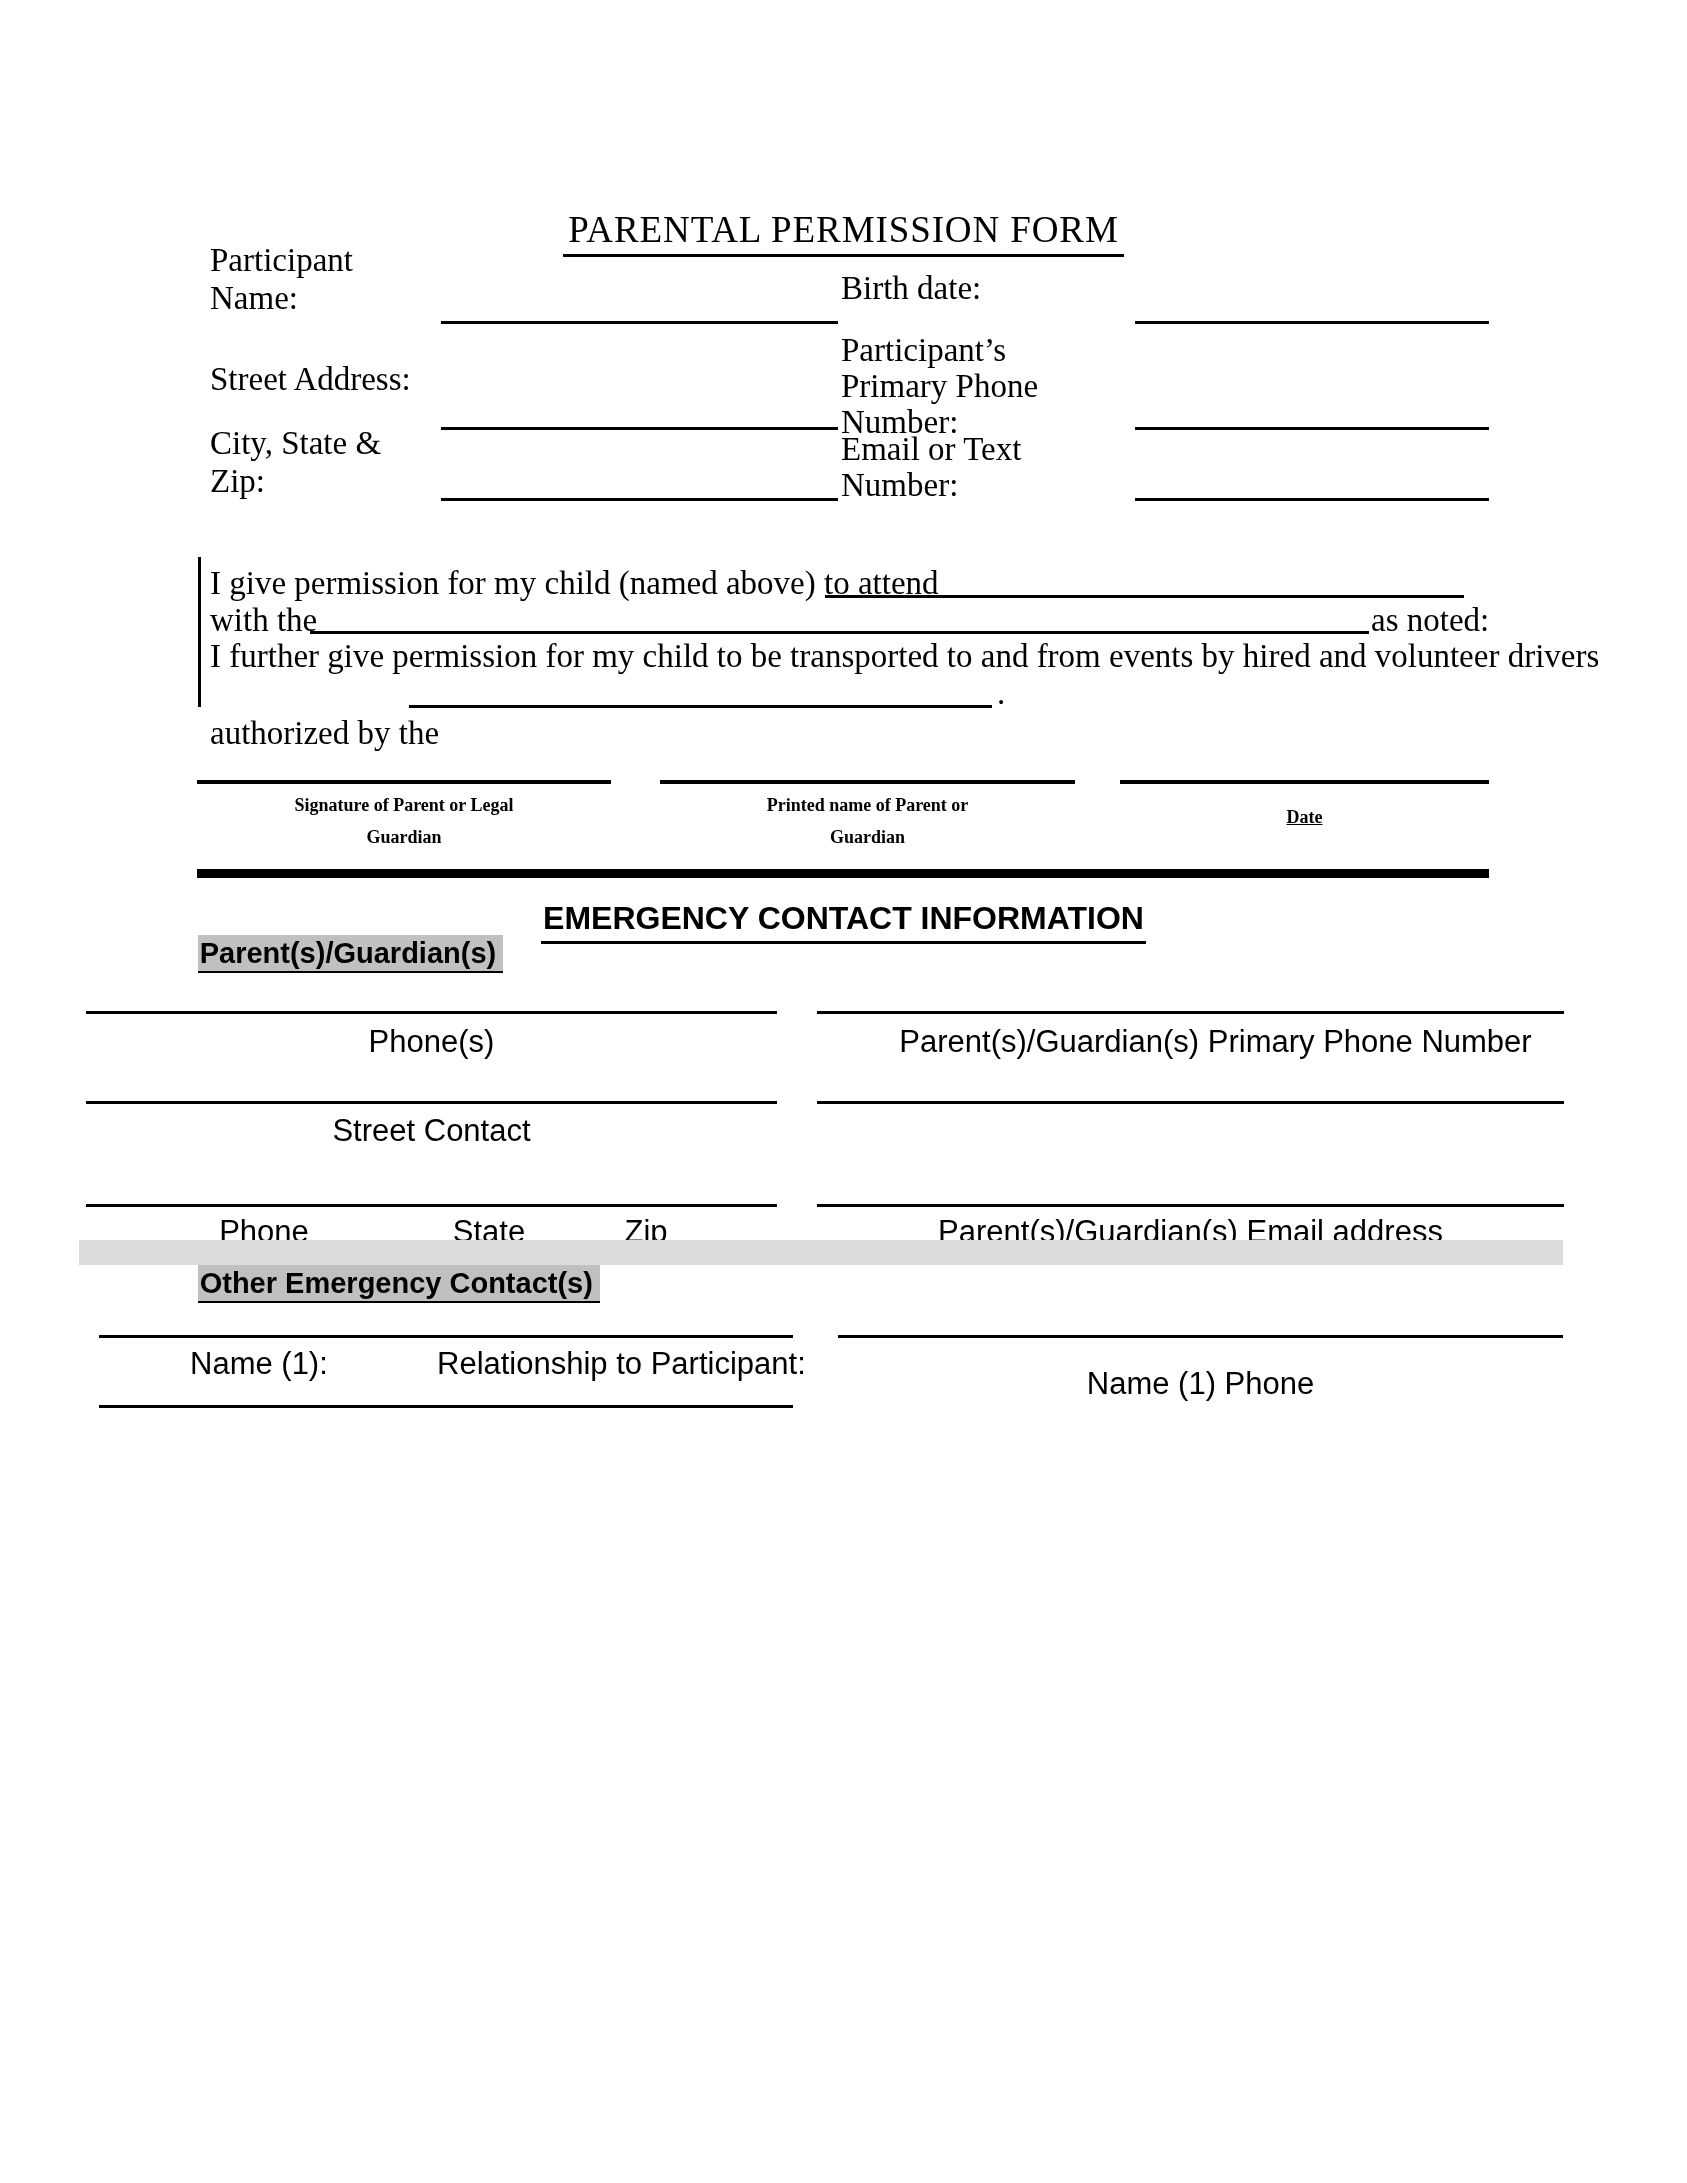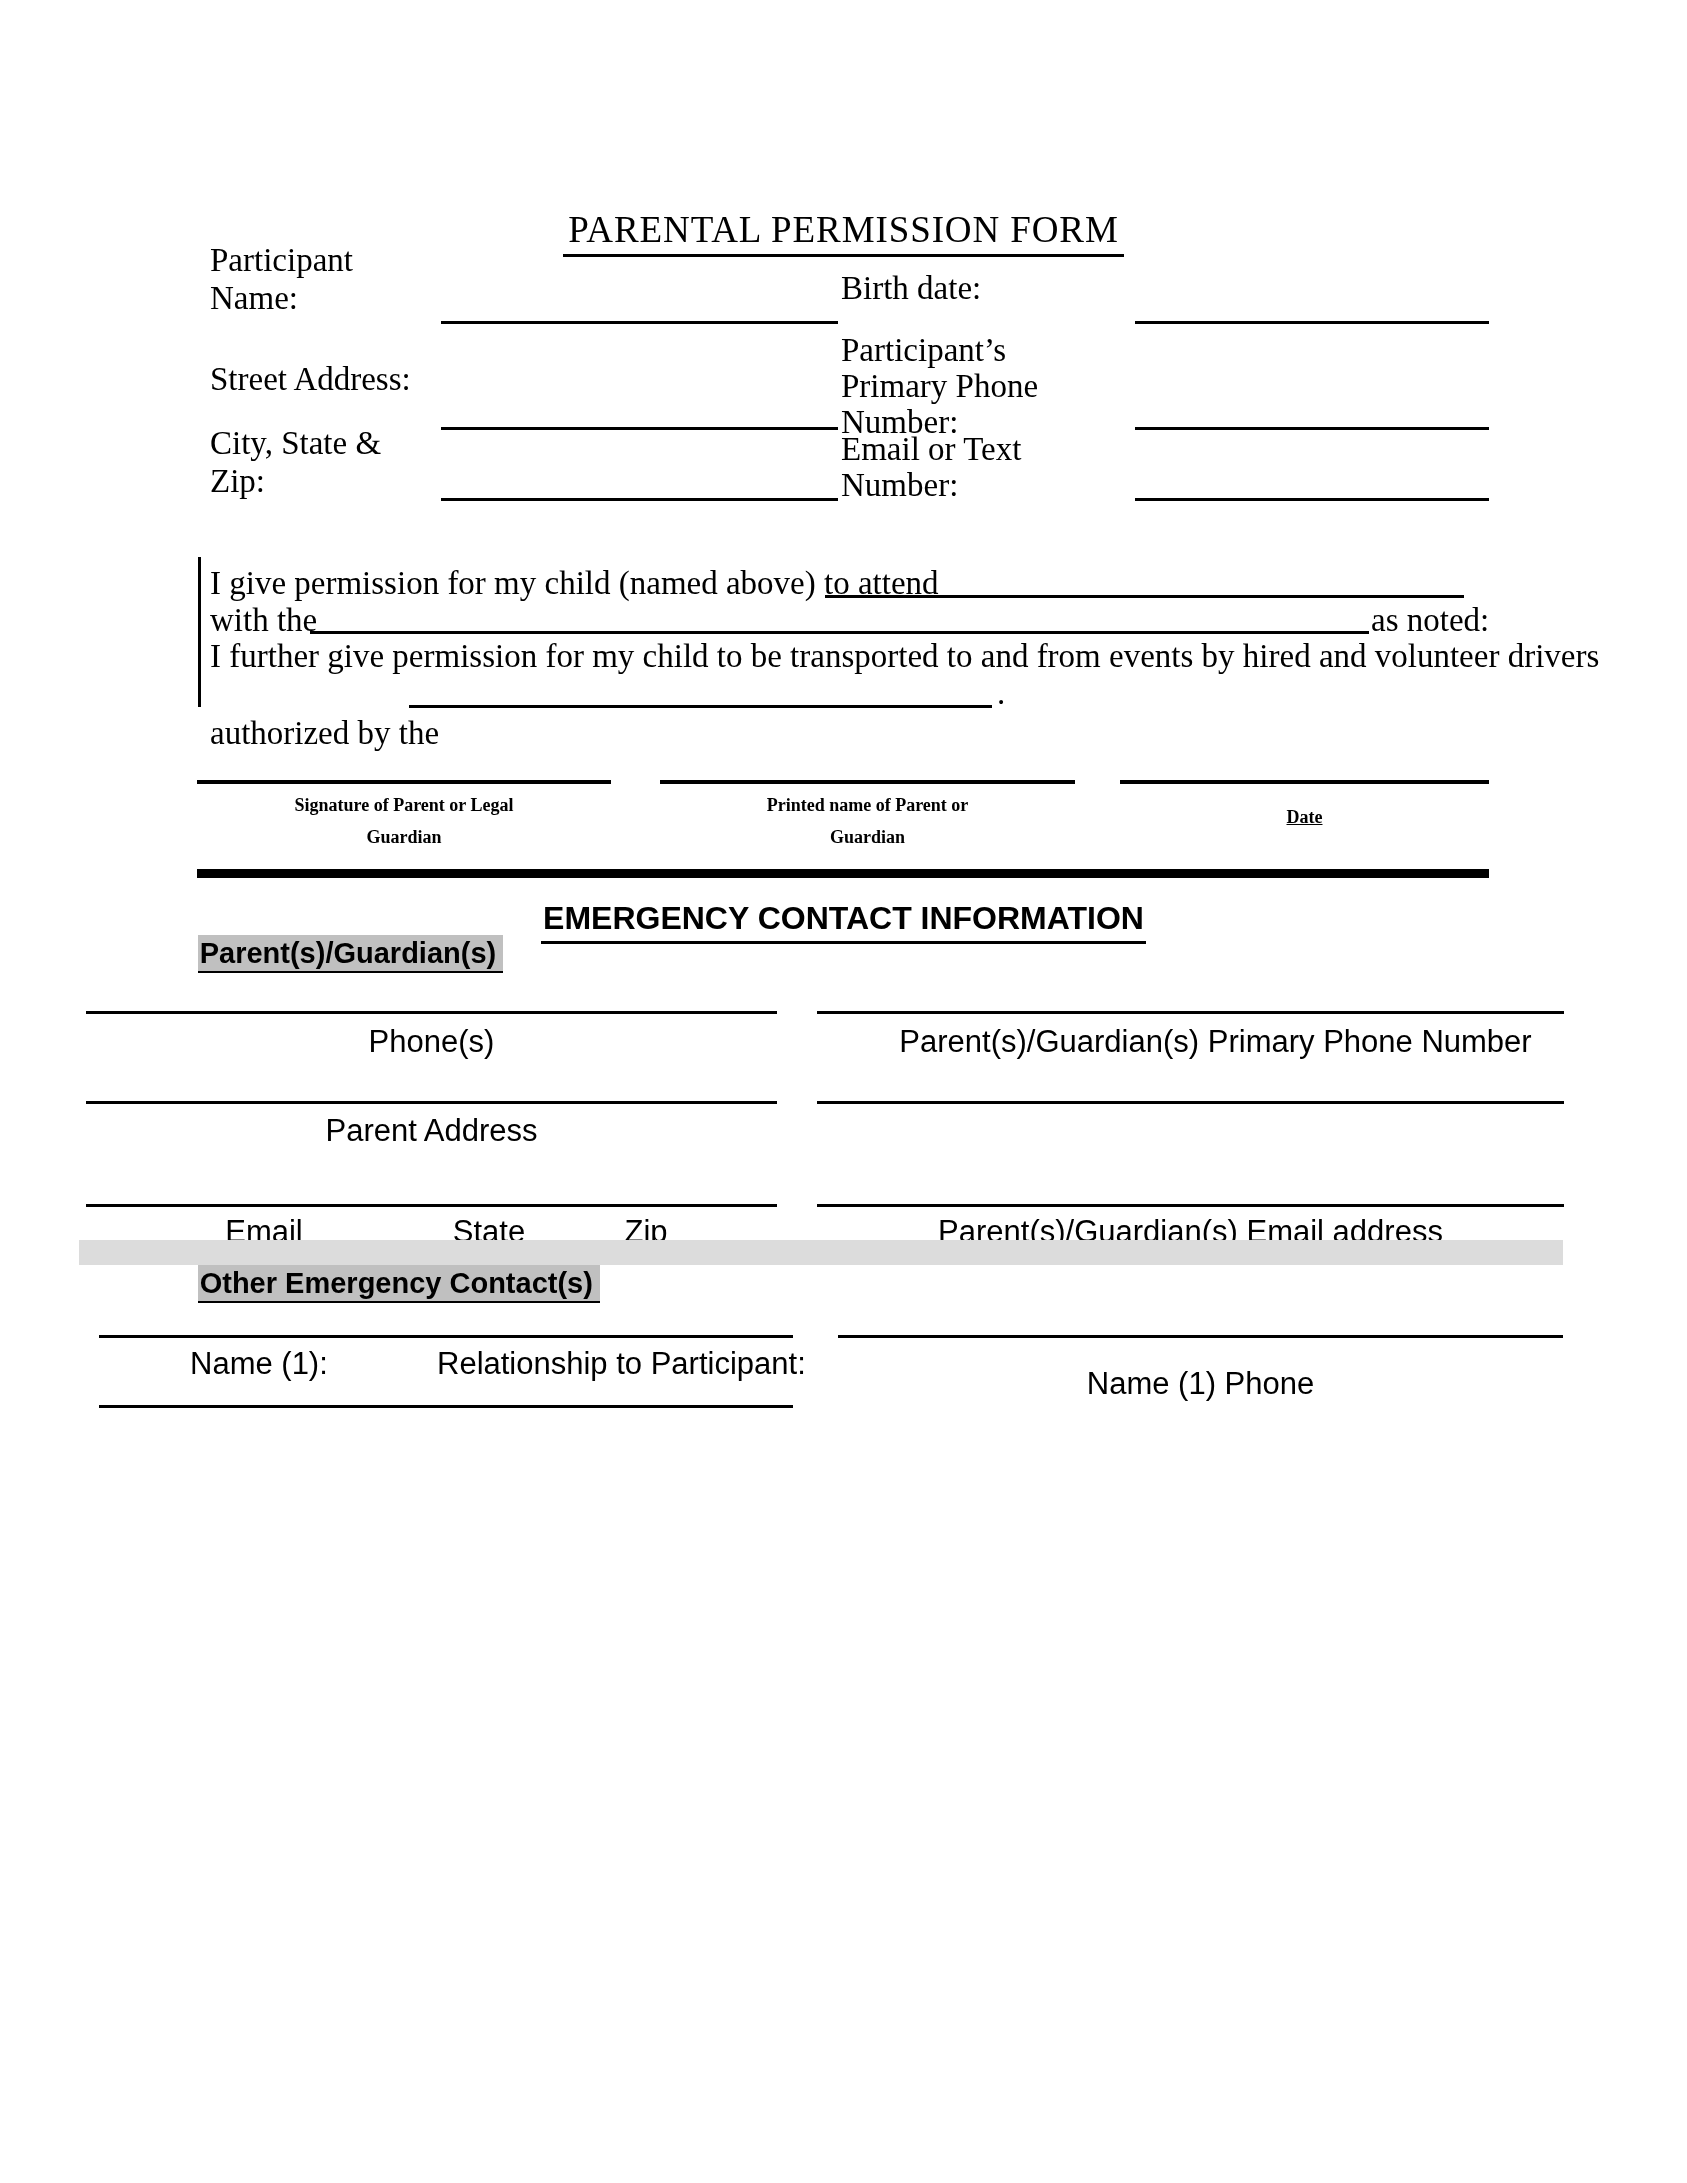--- a/index.html
+++ b/index.html
@@ -128,25 +128,25 @@
     <span class="em-subhead">Parent(s)/Guardian(s)</span>
   </div>
 
   <div class="abs rule" style="left:86px; top:1011px; width:691px;"></div>
   <div class="abs rule" style="left:817px; top:1011px; width:747px;"></div>
   <div class="abs em-label" style="left:86px; top:1024px; width:691px;">Phone(s)</div>
   <div class="abs em-label" style="left:842px; top:1024px; width:747px;">Parent(s)/Guardian(s) Primary Phone Number</div>
 
   <div class="abs rule" style="left:86px; top:1101px; width:691px;"></div>
   <div class="abs rule" style="left:817px; top:1101px; width:747px;"></div>
-  <div class="abs em-label" style="left:86px; top:1113px; width:691px;">Parent Address</div>
+  <div class="abs em-label" style="left:86px; top:1113px; width:691px;">Street Contact</div>
 
   <div class="abs rule" style="left:86px; top:1204px; width:691px;"></div>
   <div class="abs rule" style="left:817px; top:1204px; width:747px;"></div>
-  <div class="abs em-label" style="left:194px; top:1214px; width:140px;">Email</div>
+  <div class="abs em-label" style="left:194px; top:1214px; width:140px;">Phone</div>
   <div class="abs em-label" style="left:419px; top:1214px; width:140px;">State</div>
   <div class="abs em-label" style="left:576px; top:1214px; width:140px;">Zip</div>
   <div class="abs em-label" style="left:817px; top:1214px; width:747px;">Parent(s)/Guardian(s) Email address</div>
 
   <div class="abs gray-band" style="left:79px; top:1240px; width:1484px; height:24.5px;"></div>
 
   <div class="abs" style="left:198px; top:1265px;">
     <span class="em-subhead">Other Emergency Contact(s)</span>
   </div>
 

